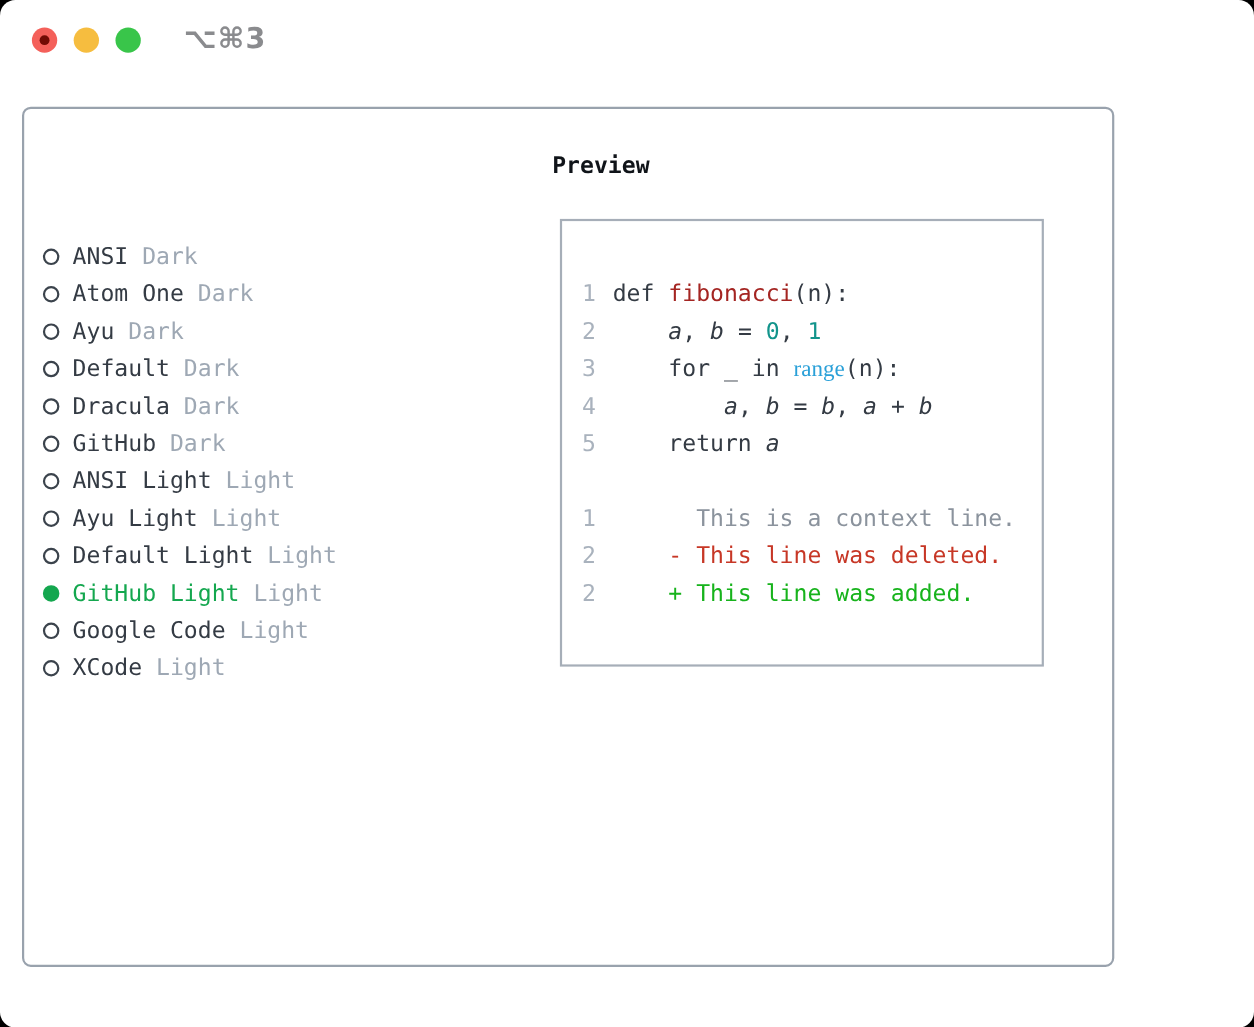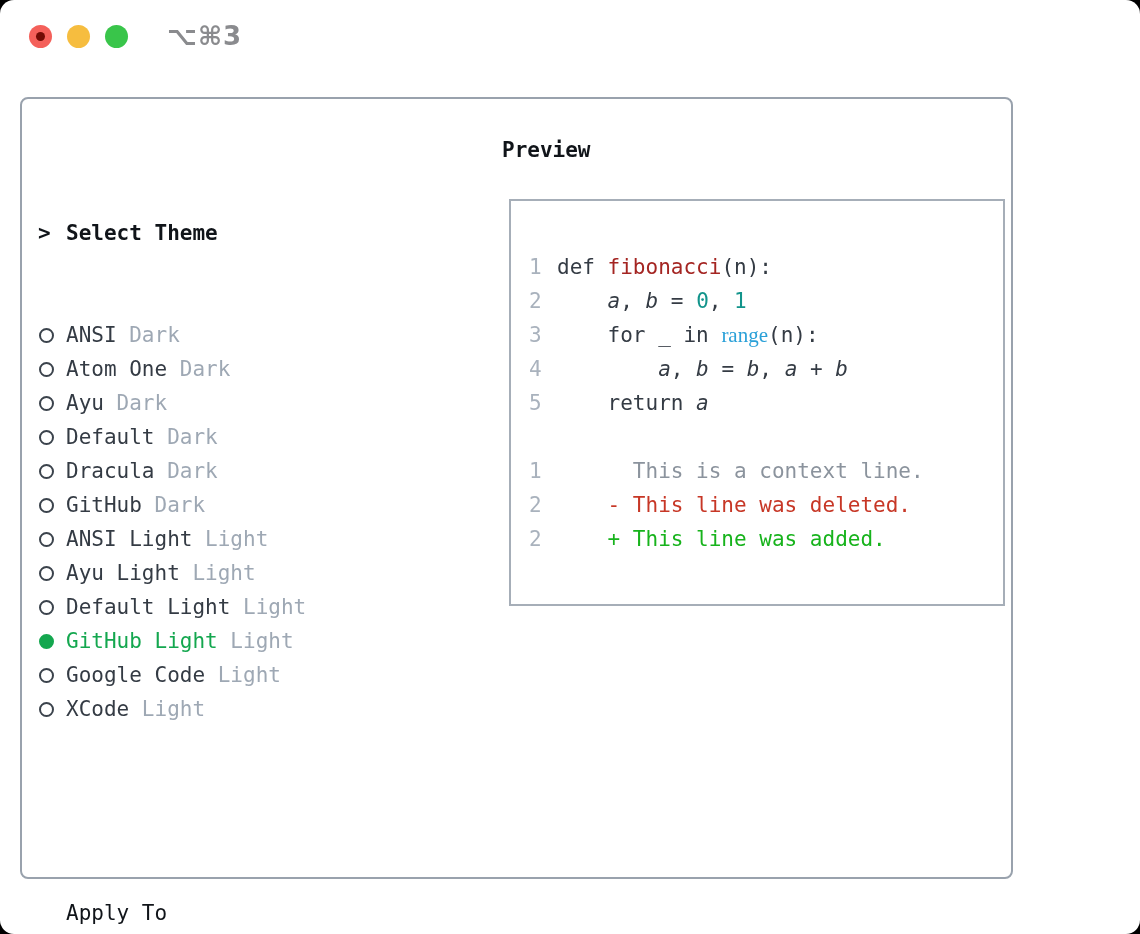--- a/index.html
+++ b/index.html
@@ -67,21 +67,21 @@
   .theme-name{color:var(--ink);}
   .theme-name.sel-text{color:var(--accent-green);}
   .variant{color:var(--muted);text-align:center;}
   
   .preview-title{
     position:absolute;left:480px;top:34px;
     font-size:21px;line-height:34px;font-weight:bold;
     color:var(--heading);white-space:pre;
   }
   .preview-box{
-    position:absolute;left:487px;top:100px;width:496px;height:407px;
+    position:absolute;left:487px;top:100px;width:440px;height:407px;
     box-sizing:border-box;
     border:2px solid var(--preview-border);
     background:#fff;
   }
   .code{
     position:absolute;left:18px;top:49px;
     font-size:21px;line-height:34px;white-space:pre;
     color:var(--ink);
   }
   .pline{height:34px;}
@@ -103,24 +103,22 @@
   <div class="titlebar">
     <span class="light light-red"></span>
     <span class="light light-yellow"></span>
     <span class="light light-green"></span>
     <span class="win-title">⌥⌘3</span>
   </div>
 
   <div class="panel">
 
     <div class="leftcol">
-      <div class="row"><span class="marker prompt">&gt;</span><span class="list-title">Select Theme</span></div>
       <div id="theme-list"><div class="row"><span class="marker radio"></span><span class="theme-name">ANSI</span><span class="variant"> Dark</span></div><div class="row"><span class="marker radio"></span><span class="theme-name">Atom One</span><span class="variant"> Dark</span></div><div class="row"><span class="marker radio"></span><span class="theme-name">Ayu</span><span class="variant"> Dark</span></div><div class="row"><span class="marker radio"></span><span class="theme-name">Default</span><span class="variant"> Dark</span></div><div class="row"><span class="marker radio"></span><span class="theme-name">Dracula</span><span class="variant"> Dark</span></div><div class="row"><span class="marker radio"></span><span class="theme-name">GitHub</span><span class="variant"> Dark</span></div><div class="row"><span class="marker radio"></span><span class="theme-name">ANSI Light</span><span class="variant"> Light</span></div><div class="row"><span class="marker radio"></span><span class="theme-name">Ayu Light</span><span class="variant"> Light</span></div><div class="row"><span class="marker radio"></span><span class="theme-name">Default Light</span><span class="variant"> Light</span></div><div class="row"><span class="marker radio sel"></span><span class="theme-name sel-text">GitHub Light</span><span class="variant"> Light</span></div><div class="row"><span class="marker radio"></span><span class="theme-name">Google Code</span><span class="variant"> Light</span></div><div class="row"><span class="marker radio"></span><span class="theme-name">XCode</span><span class="variant"> Light</span></div></div>
       <div class="spacer"></div>
-      <div class="row"><span class="marker"></span><span class="section-title">Apply To</span></div>
       
       
       
       
     </div>
 
     <div class="preview-title">Preview</div>
 
     <div class="preview-box">
       <div class="code" id="code"><div class="pline"><span class="ln">1</span><span class="tok c-ink">def </span><span class="tok c-func">fibonacci</span><span class="tok c-ink">(n):</span></div><div class="pline"><span class="ln">2</span><span class="tok c-ink">    </span><span class="tok c-ink it">a</span><span class="tok c-ink">, </span><span class="tok c-ink it">b</span><span class="tok c-ink"> = </span><span class="tok c-num">0</span><span class="tok c-ink">, </span><span class="tok c-num">1</span></div><div class="pline"><span class="ln">3</span><span class="tok c-ink">    for _ in </span><span class="tok c-blue">range</span><span class="tok c-ink">(n):</span></div><div class="pline"><span class="ln">4</span><span class="tok c-ink">        </span><span class="tok c-ink it">a</span><span class="tok c-ink">, </span><span class="tok c-ink it">b</span><span class="tok c-ink"> = </span><span class="tok c-ink it">b</span><span class="tok c-ink">, </span><span class="tok c-ink it">a</span><span class="tok c-ink"> + </span><span class="tok c-ink it">b</span></div><div class="pline"><span class="ln">5</span><span class="tok c-ink">    return </span><span class="tok c-ink it">a</span></div><div class="pline"><span class="ln"> </span></div><div class="pline"><span class="ln">1</span><span class="tok c-ctx">      This is a context line.</span></div><div class="pline"><span class="ln">2</span><span class="tok c-del">    - This line was deleted.</span></div><div class="pline"><span class="ln">2</span><span class="tok c-add">    + This line was added.</span></div></div>

